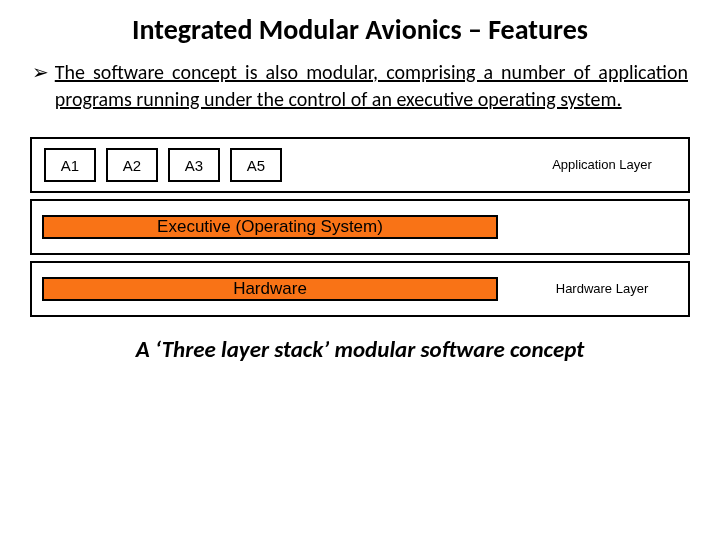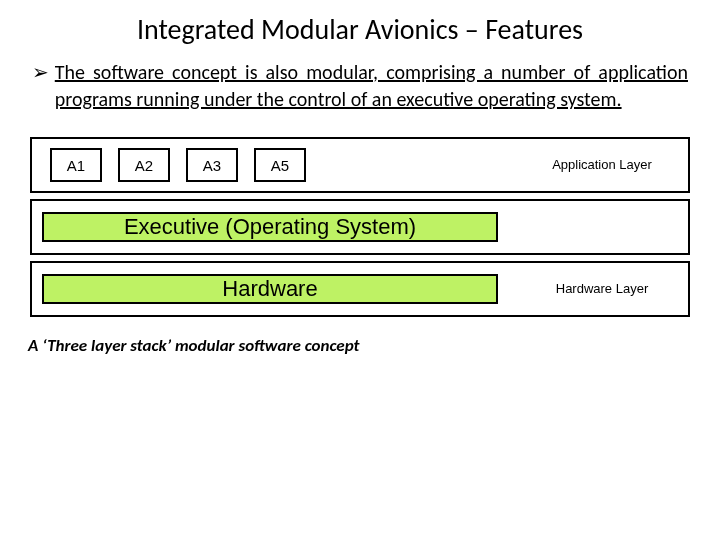--- a/index.html
+++ b/index.html
@@ -10,21 +10,21 @@
     background: #fff;
     font-family: Calibri, "Segoe UI", Arial, sans-serif;
     color: #000;
   }
   .slide {
     box-sizing: border-box;
     padding: 12px 28px 0 28px;
   }
   .title {
     font-size: 28px;
-    font-weight: 400;
+    font-weight: 700;
     text-align: center;
     margin: 0 24px 12px 24px;
   }
   .bullet-row {
     display: flex;
     align-items: flex-start;
     font-size: 20px;
     line-height: 1.35;
     text-align: justify;
     margin: 0 4px 24px 4px;
@@ -64,58 +64,58 @@
   .layer .left-area {
     height: 100%;
     display: flex;
     align-items: center;
     box-sizing: border-box;
   }
 
   
   .apps {
     display: flex;
-    gap: 16px;
-    padding-left: 18px;
+    gap: 10px;
+    padding-left: 12px;
     height: 100%;
     align-items: center;
   }
   .app-box {
     border: 2px solid #000;
     width: 52px;
     height: 34px;
     display: flex;
     align-items: center;
     justify-content: center;
     font-size: 15px;
     box-sizing: border-box;
     background: #fff;
   }
 
   
   .inner-bar {
     border: 2px solid #000;
     margin-left: 10px;
-    height: 30px;
+    height: 24px;
     flex: 1;
     display: flex;
     align-items: center;
     justify-content: center;
-    font-size: 22px;
+    font-size: 17px;
     box-sizing: border-box;
-    background: #bef264;
+    background: #f97316;
   }
   .inner-bar.exec { width: 456px; flex: 0 0 456px; }
   .inner-bar.hw   { width: 456px; flex: 0 0 456px; }
 
   .caption {
-    font-size: 17px;
+    font-size: 23px;
     font-weight: 700;
     font-style: italic;
-    text-align: left;
+    text-align: center;
     margin-top: 12px;
   }
 </style>
 </head>
 <body>
 
 <div class="slide">
 
   <div class="title">Integrated Modular Avionics – Features</div>
 

